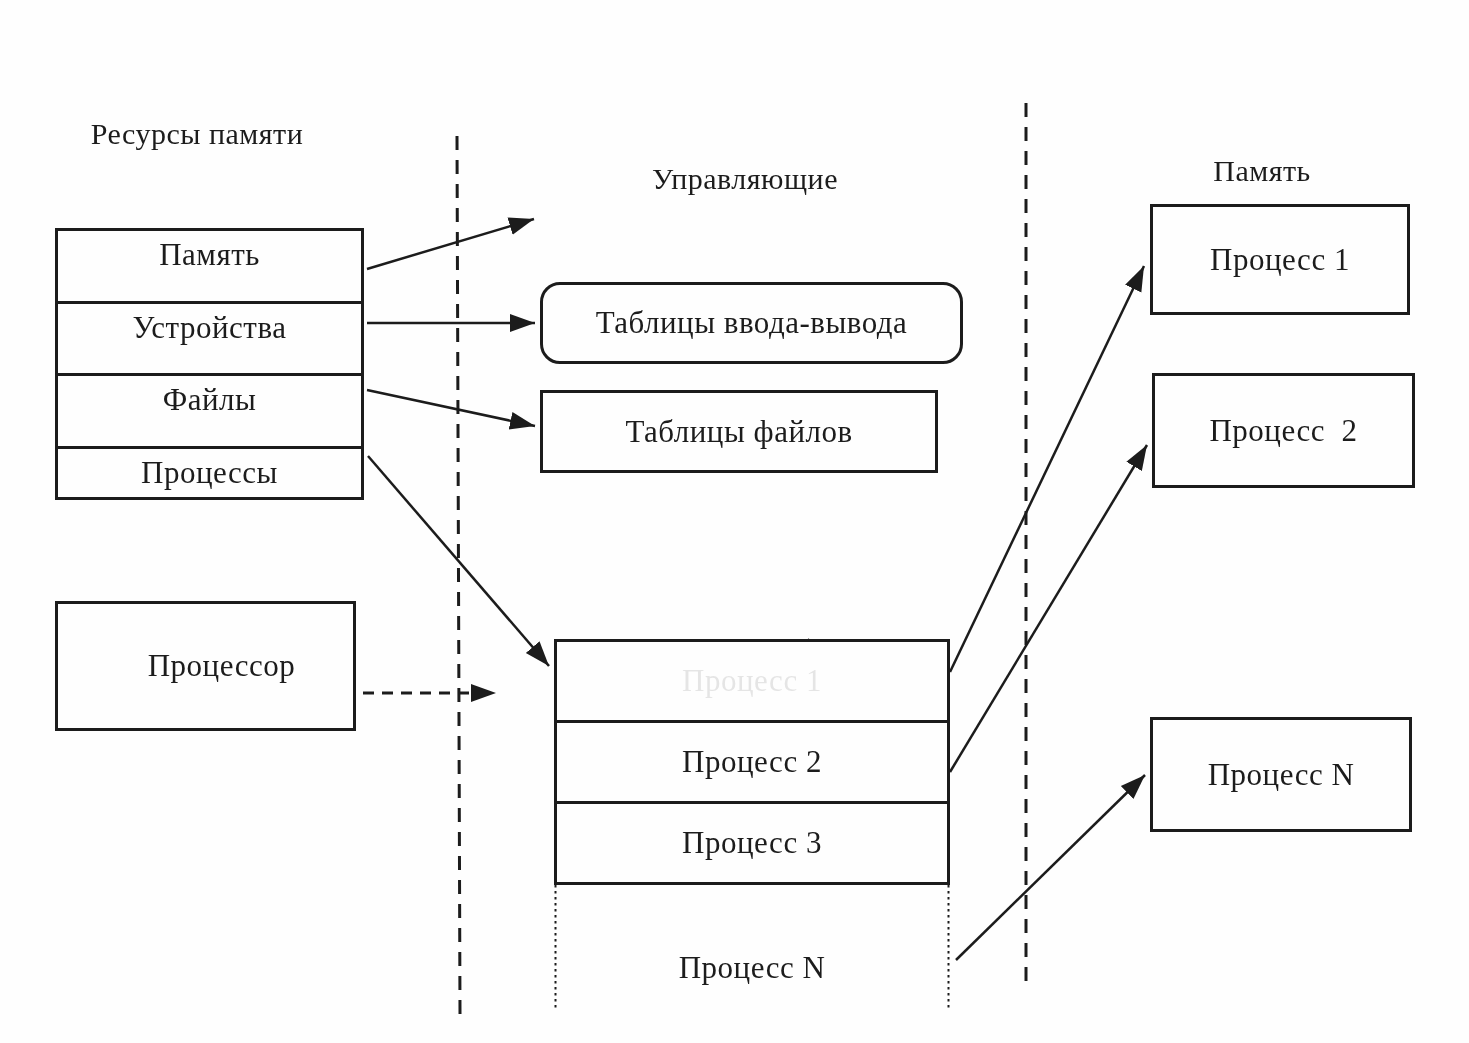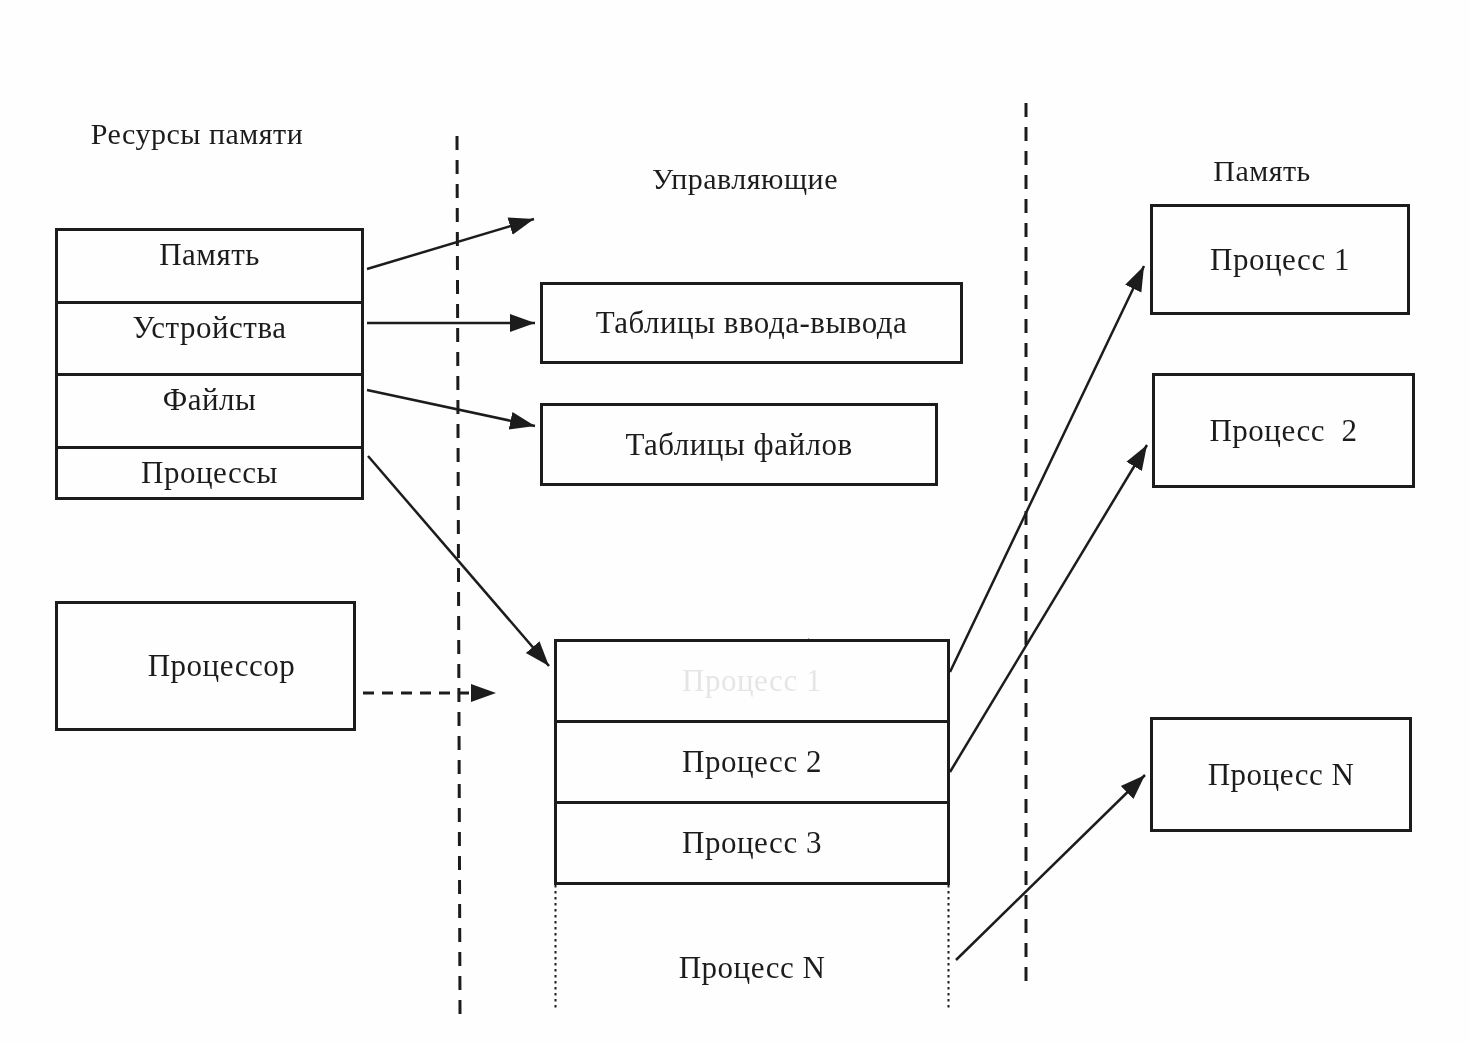--- a/index.html
+++ b/index.html
@@ -78,22 +78,22 @@
 
   <div class="stack" style="left:55px;top:228px;width:309px;height:272px;gap:21px;">
     <div class="row">Память</div>
     <div class="row">Устройства</div>
     <div class="row">Файлы</div>
     <div class="row">Процессы</div>
   </div>
 
   <div class="box" style="left:55px;top:601px;width:301px;height:130px;padding-left:32px;">Процессор</div>
 
-  <div class="box" style="left:540px;top:282px;width:423px;height:82px;">Таблицы ввода-вывода</div>
-  <div class="box" style="left:540px;top:390px;width:398px;height:83px;margin-top:13px;">Таблицы файлов</div>
+  <div class="box" style="left:540px;top:282px;width:423px;height:82px;border-radius:20px;">Таблицы ввода-вывода</div>
+  <div class="box" style="left:540px;top:390px;width:398px;height:83px;">Таблицы файлов</div>
 
   <div class="hdr" style="left:565px;top:522px;width:360px;line-height:51px;">
     <div>Первичные таблицы</div>
     <div>процессов</div>
   </div>
 
   <div class="stack" style="left:554px;top:639px;width:396px;height:246px;">
     <div class="row faded">Процесс 1</div>
     <div class="row">Процесс 2</div>
     <div class="row">Процесс 3</div>

